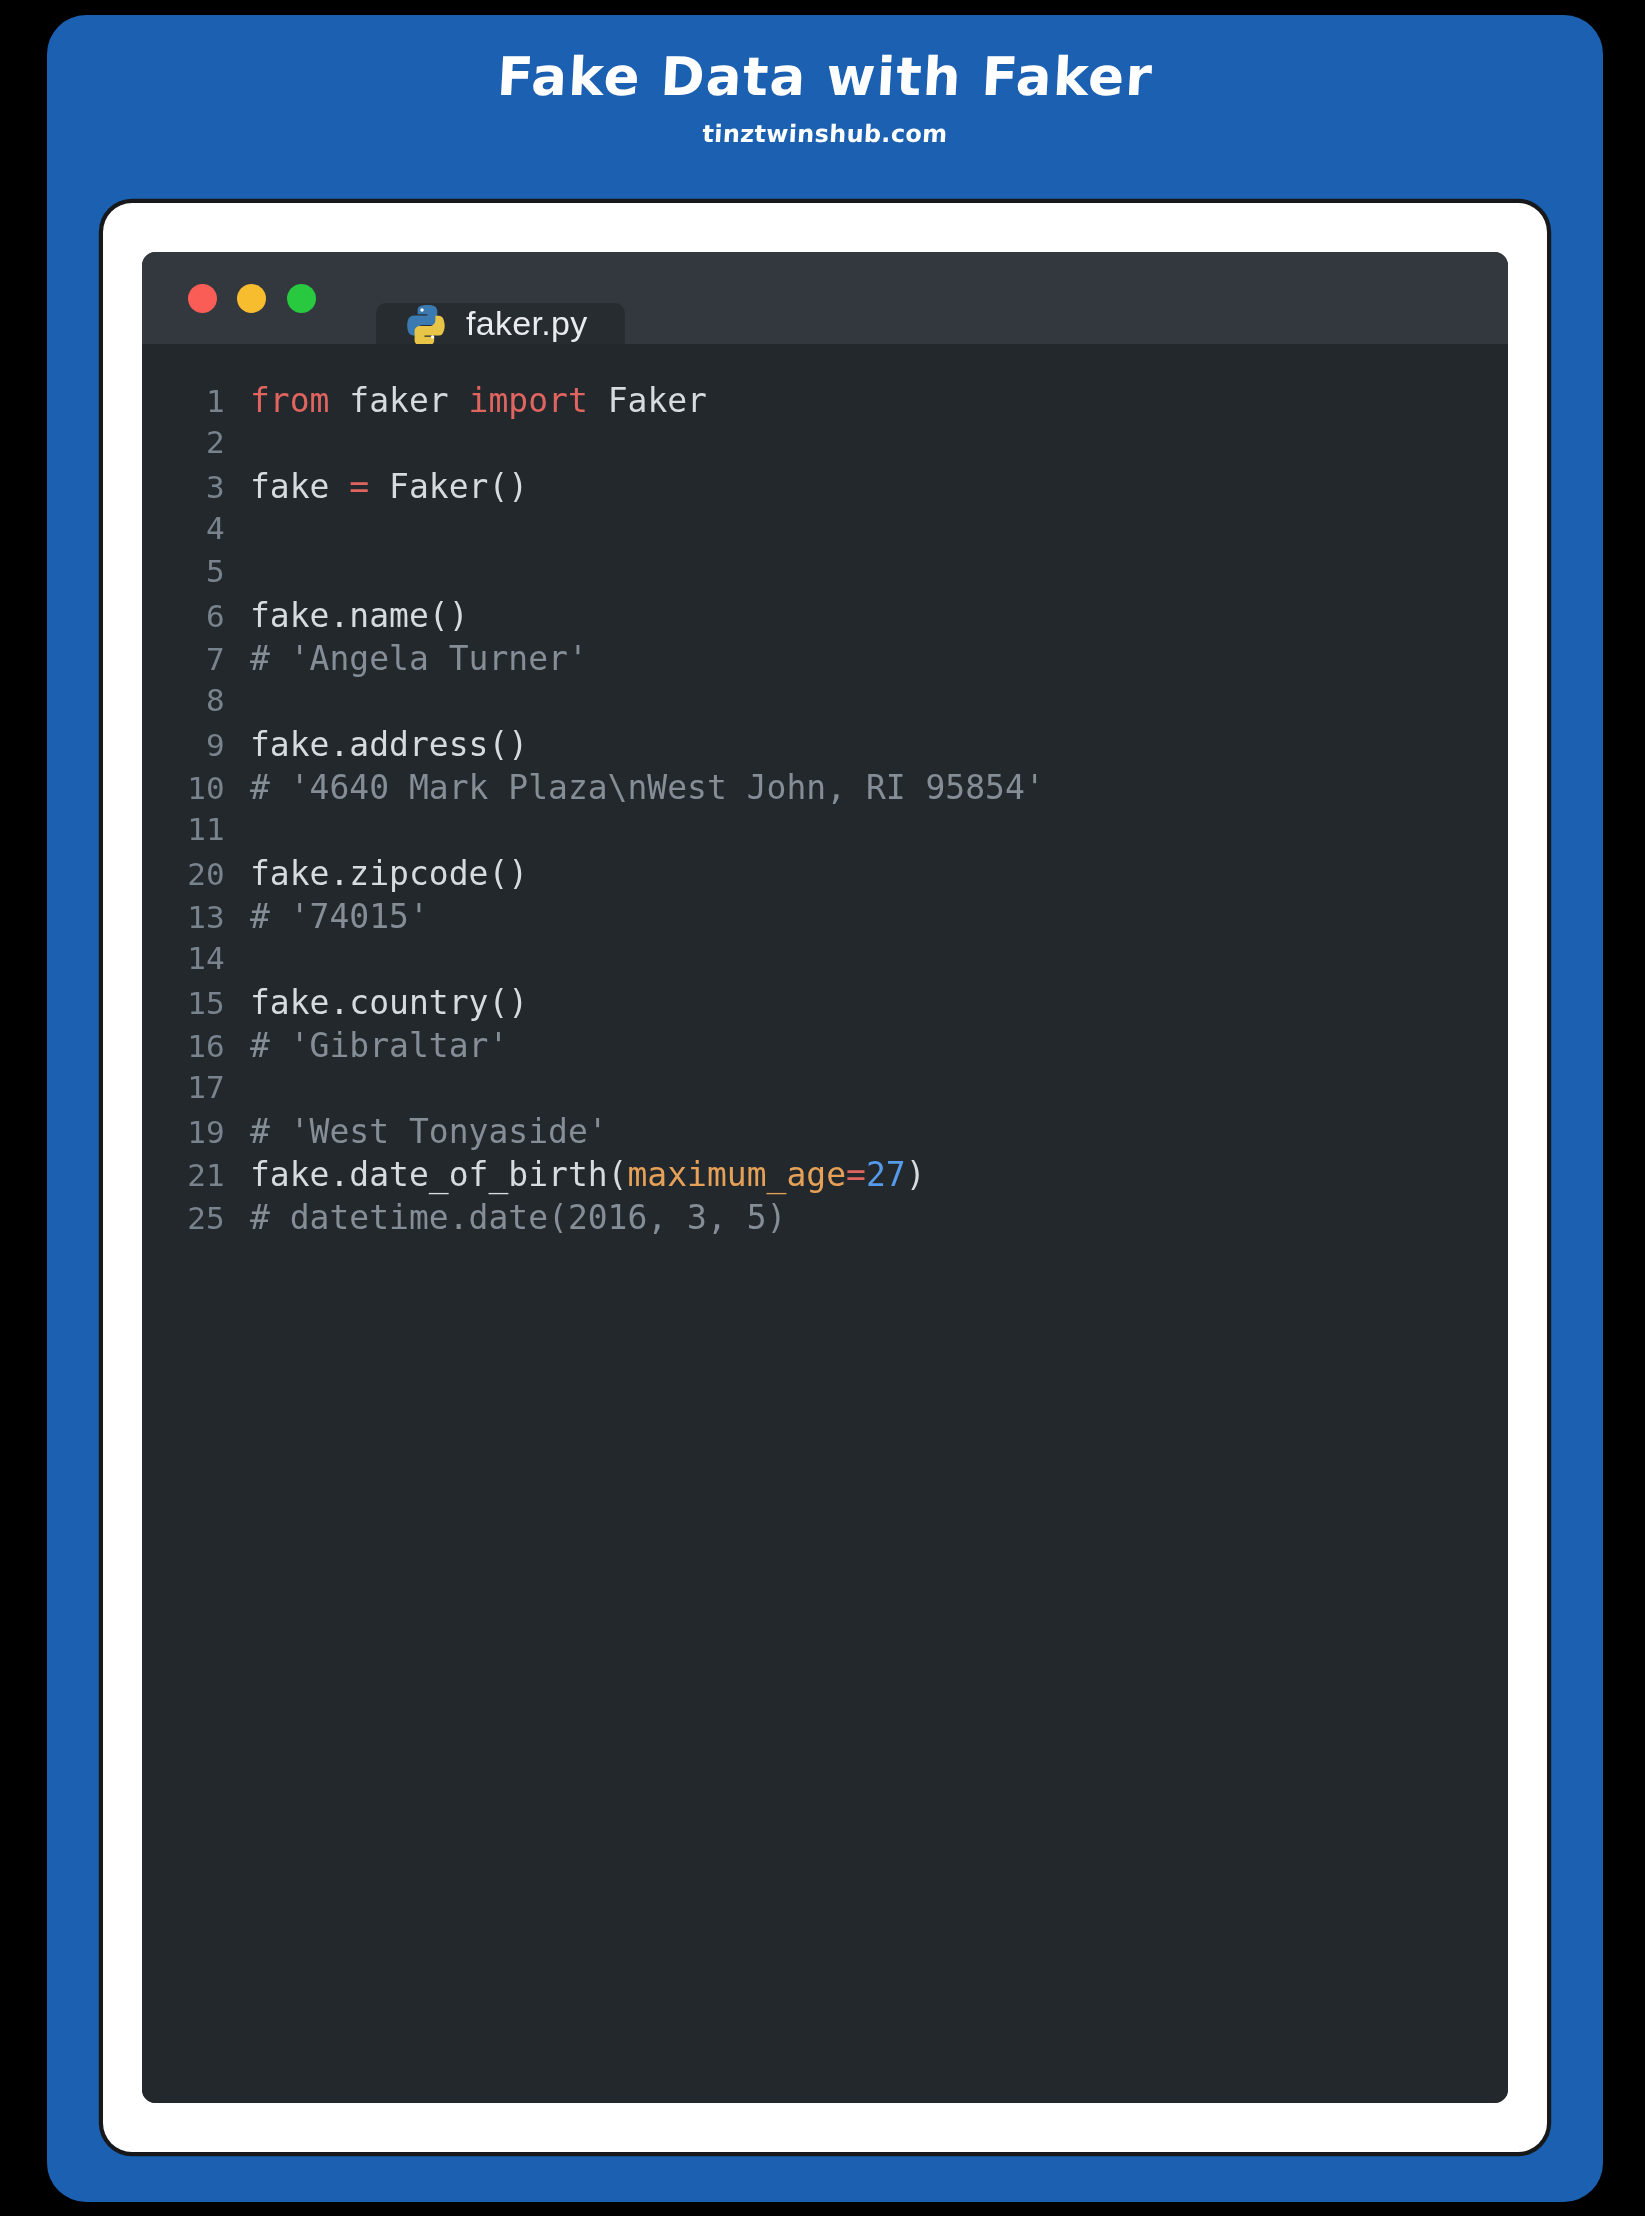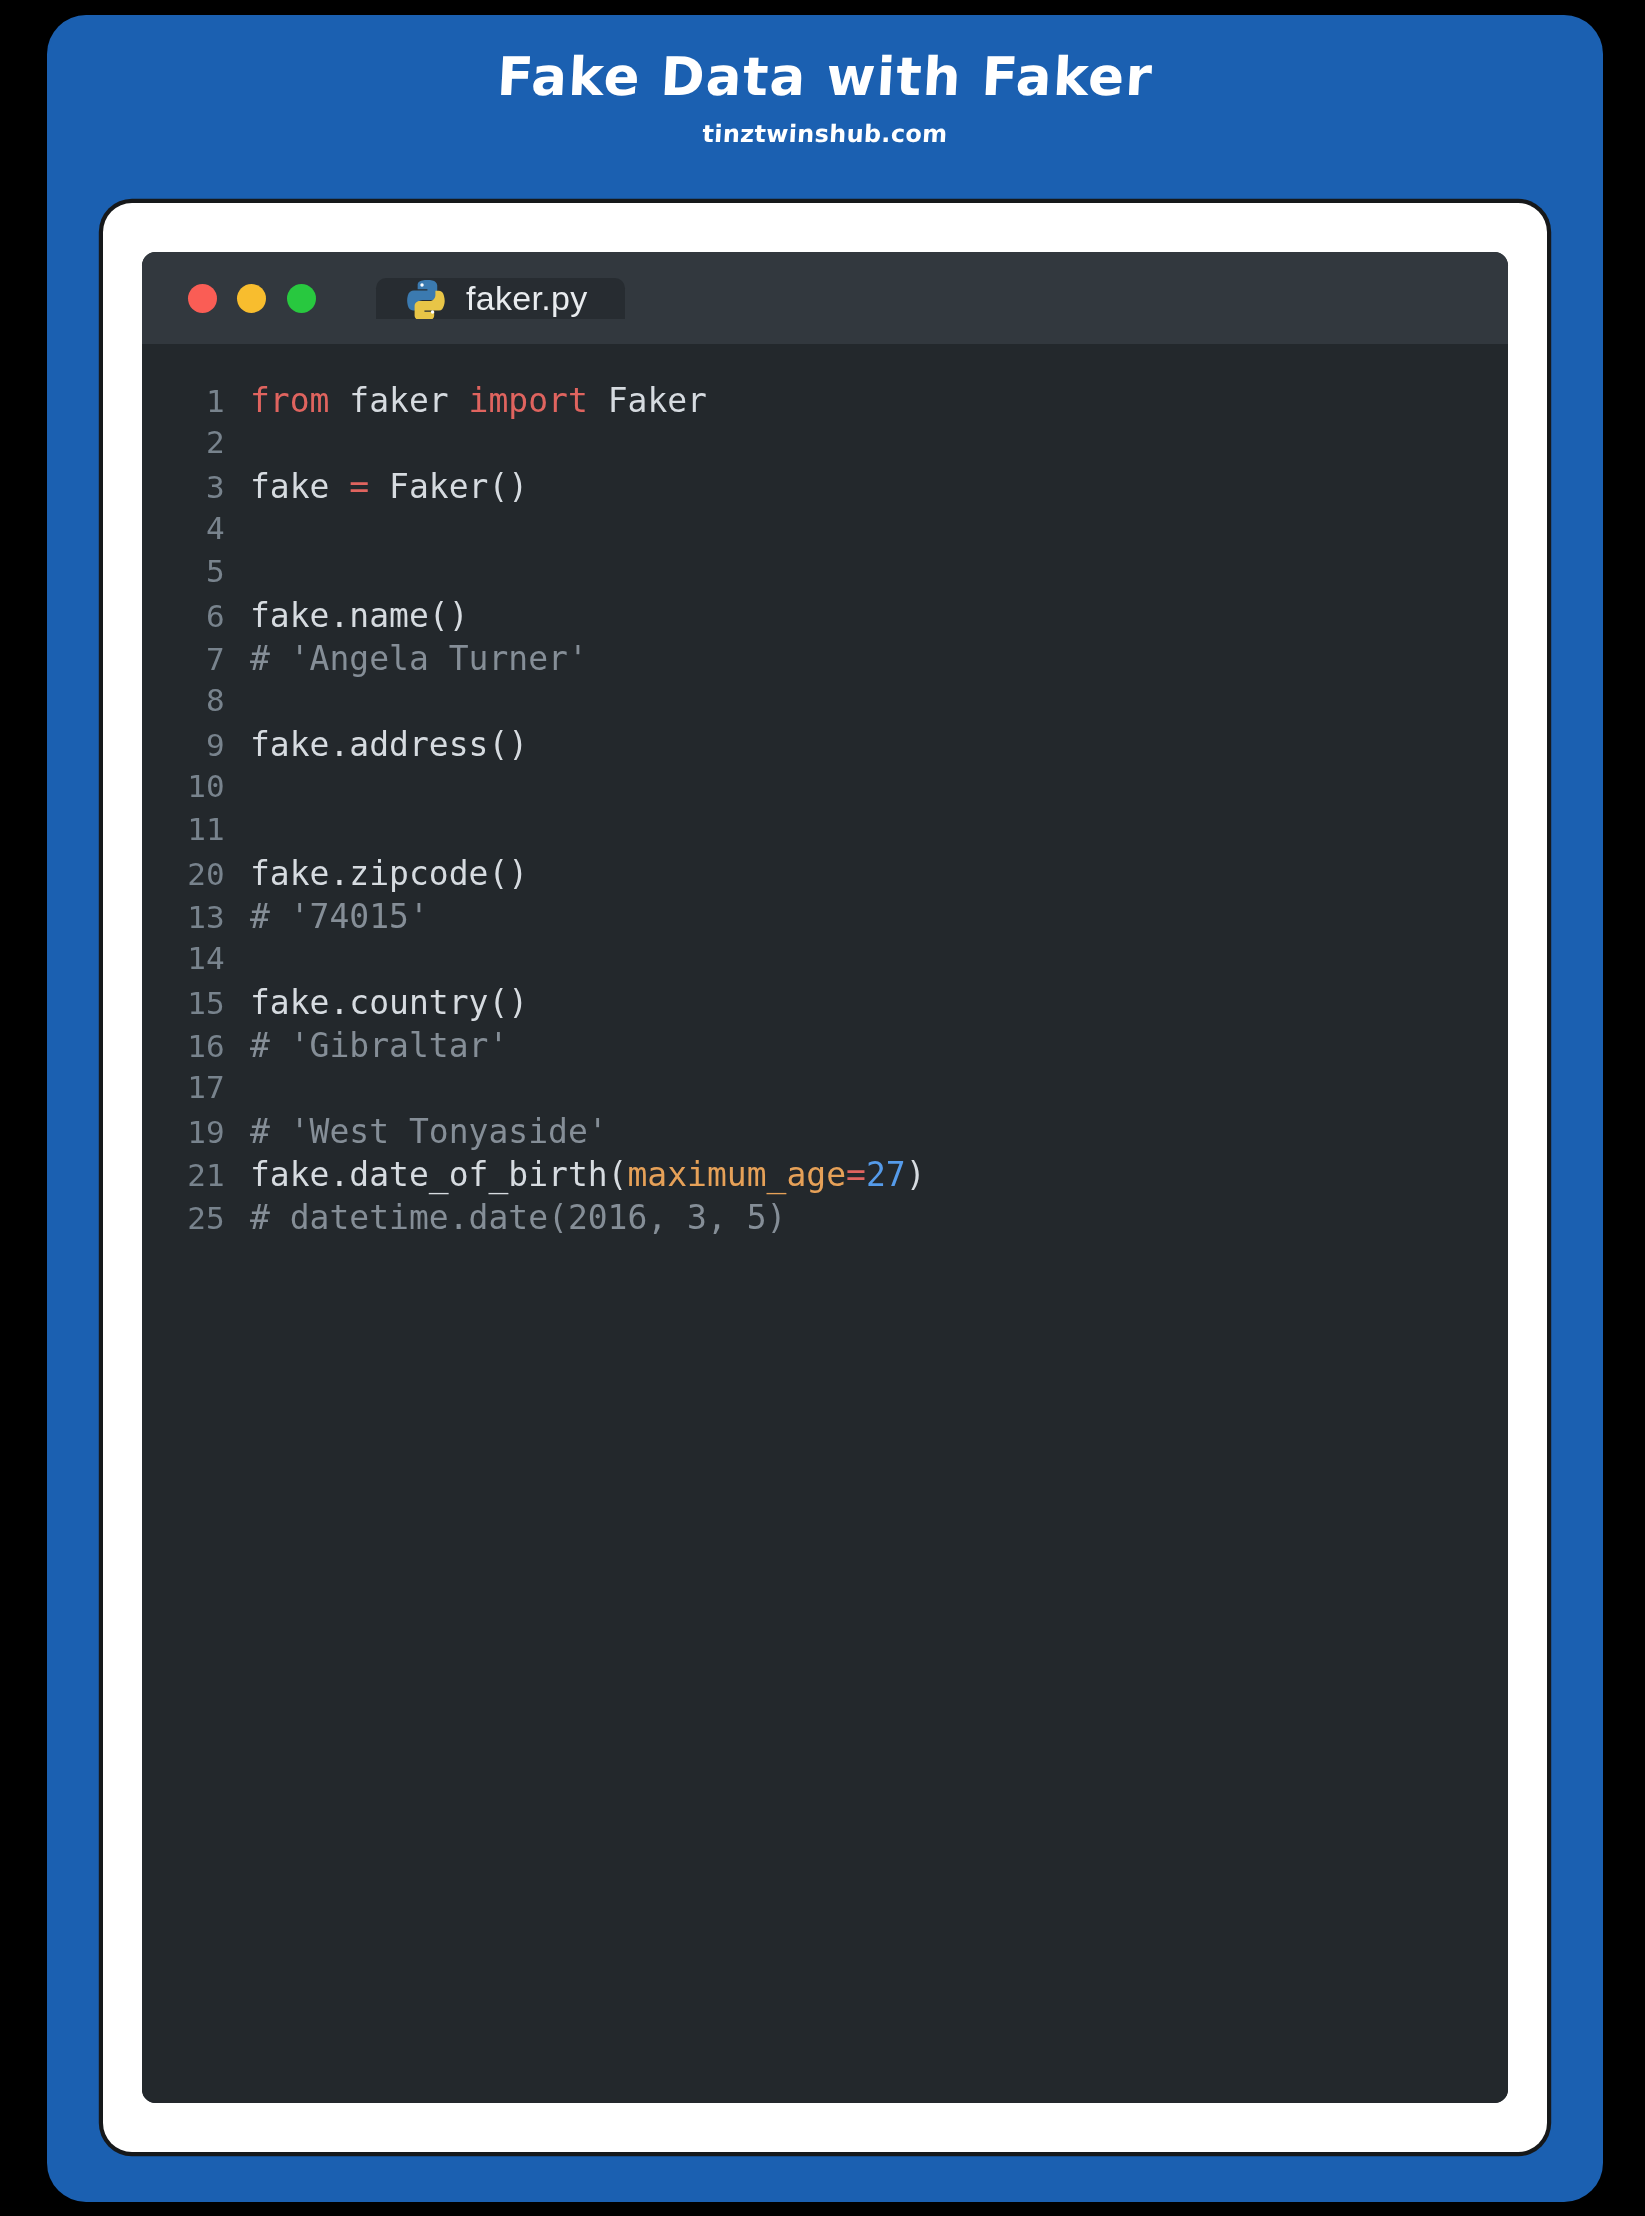--- a/index.html
+++ b/index.html
@@ -98,21 +98,21 @@
   #dot-min    { background: #f8bd2e; }
   #dot-max    { background: #28c83f; }
 
   
   #tab-strip {
     position: absolute;
     left: 234px;
     bottom: 0;
     height: 92px;
     display: flex;
-    align-items: center;
+    align-items: flex-end;
   }
   #tab-faker {
     background: #272c31;
     border-radius: 10.2px 10.2px 0 0;
     padding: 0 37px 0 30.5px;
     display: flex;
     align-items: center;
     gap: 18.6px;
     min-width: 246px;
   }
@@ -198,21 +198,21 @@
       <div id="code-area">
           <div class="code-line"><span class="line-no">1</span><span class="line-code"><span class="tok-kw">from</span><span class="tok-plain"> faker </span><span class="tok-kw">import</span><span class="tok-plain"> Faker</span></span></div>
           <div class="code-line"><span class="line-no">2</span><span class="line-code"></span></div>
           <div class="code-line"><span class="line-no">3</span><span class="line-code"><span class="tok-plain">fake </span><span class="tok-op">=</span><span class="tok-plain"> Faker()</span></span></div>
           <div class="code-line"><span class="line-no">4</span><span class="line-code"></span></div>
           <div class="code-line"><span class="line-no">5</span><span class="line-code"></span></div>
           <div class="code-line"><span class="line-no">6</span><span class="line-code"><span class="tok-plain">fake.name()</span></span></div>
           <div class="code-line"><span class="line-no">7</span><span class="line-code"><span class="tok-comment"># 'Angela Turner'</span></span></div>
           <div class="code-line"><span class="line-no">8</span><span class="line-code"></span></div>
           <div class="code-line"><span class="line-no">9</span><span class="line-code"><span class="tok-plain">fake.address()</span></span></div>
-          <div class="code-line"><span class="line-no">10</span></div>
+          <div class="code-line"><span class="line-no">10</span><span class="line-code"><span class="tok-comment"># '4640 Mark Plaza\nWest John, RI 95854'</span></span></div>
           <div class="code-line"><span class="line-no">11</span><span class="line-code"></span></div>
           <div class="code-line"><span class="line-no">20</span><span class="line-code"><span class="tok-plain">fake.zipcode()</span></span></div>
           <div class="code-line"><span class="line-no">13</span><span class="line-code"><span class="tok-comment"># '74015'</span></span></div>
           <div class="code-line"><span class="line-no">14</span><span class="line-code"></span></div>
           <div class="code-line"><span class="line-no">15</span><span class="line-code"><span class="tok-plain">fake.country()</span></span></div>
           <div class="code-line"><span class="line-no">16</span><span class="line-code"><span class="tok-comment"># 'Gibraltar'</span></span></div>
           <div class="code-line"><span class="line-no">17</span><span class="line-code"></span></div>
           <div class="code-line"><span class="line-no">19</span><span class="line-code"><span class="tok-comment"># 'West Tonyaside'</span></span></div>
           <div class="code-line"><span class="line-no">21</span><span class="line-code"><span class="tok-plain">fake.date_of_birth(</span><span class="tok-kwarg">maximum_age</span><span class="tok-op">=</span><span class="tok-num">27</span><span class="tok-plain">)</span></span></div>
           <div class="code-line"><span class="line-no">25</span><span class="line-code"><span class="tok-comment"># datetime.date(2016, 3, 5)</span></span></div>

